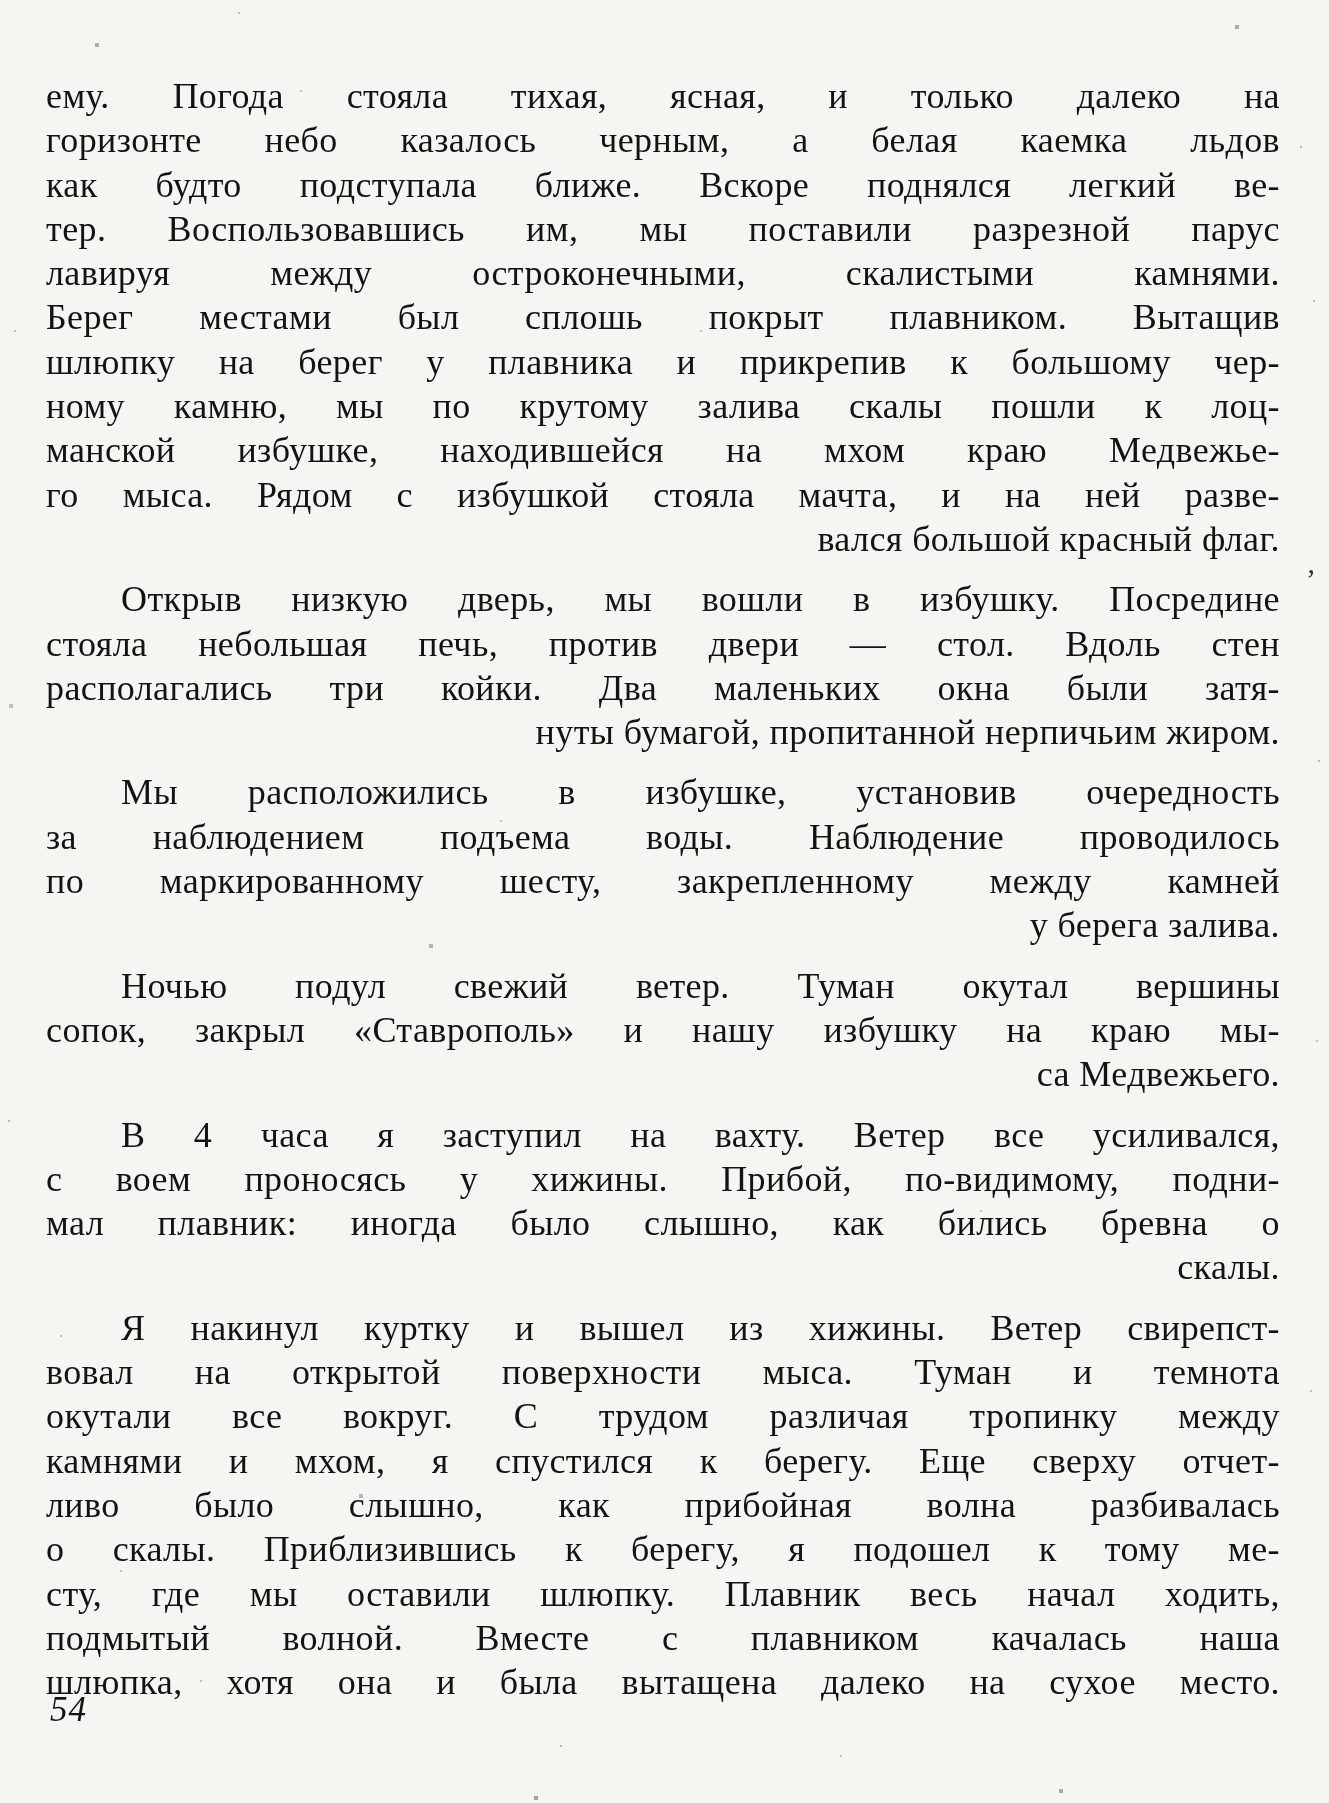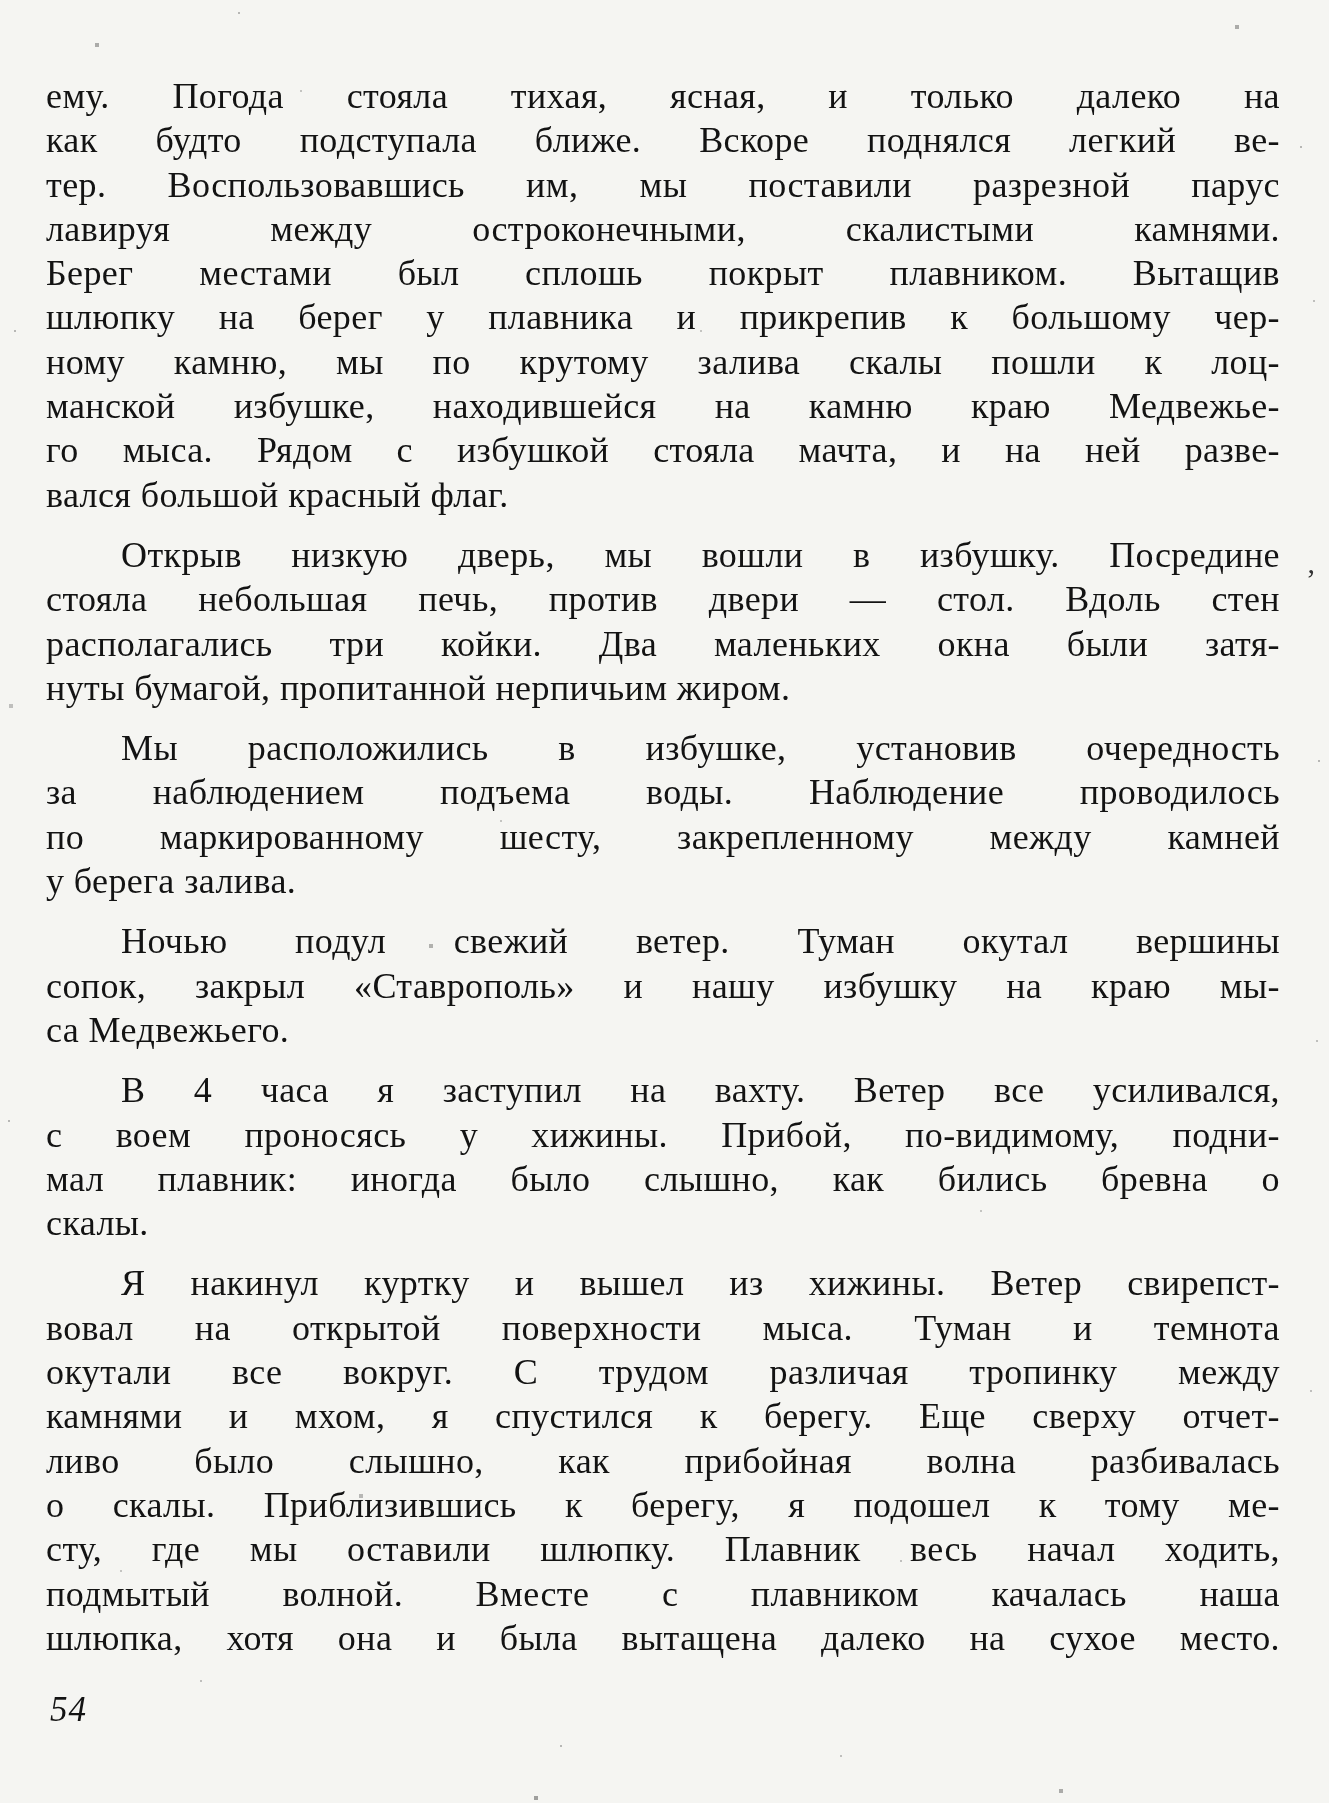--- a/index.html
+++ b/index.html
@@ -22,21 +22,21 @@
     width: 1234px;
     margin-top: 20px;
   }
   .para { margin: 0; padding: 0; }
   .line {
     font-size: 36px;
     line-height: 44.3px;
     height: 44.3px;
     overflow: hidden;
     letter-spacing: 0.4px;
-    text-align: left;
+    text-align: right;
     white-space: normal;
   }
   
   .j { text-align: justify; }
   .j::after { content: ""; display: inline-block; width: 100%; height: 0; }
   .indent { text-indent: 75px; }
   .pageno {
     position: absolute;
     left: 50px;
     top: 1690px;
@@ -92,27 +92,28 @@
 <body>
 
 <div class="noise"></div>
 <span class="tickmark">’</span>
 
 <div class="page">
 
   <p class="para">
     </p>
     <div class="line j">ему. Погода стояла тихая, ясная, и только далеко на</div>
+    <div class="line j">горизонте небо казалось черным, а белая каемка льдов</div>
     <div class="line j">как будто подступала ближе. Вскоре поднялся легкий ве-</div>
     <div class="line j">тер. Воспользовавшись им, мы поставили разрезной парус</div>
     <div class="line j">лавируя между остроконечными, скалистыми камнями.</div>
     <div class="line j">Берег местами был сплошь покрыт плавником. Вытащив</div>
     <div class="line j">шлюпку на берег у плавника и прикрепив к большому чер-</div>
     <div class="line j">ному камню, мы по крутому залива скалы пошли к лоц-</div>
-    <div class="line j">манской избушке, находившейся на камню краю Медвежье-</div>
+    <div class="line j">манской избушке, находившейся на мхом краю Медвежье-</div>
     <div class="line j">го мыса. Рядом с избушкой стояла мачта, и на ней разве-</div>
     <div class="line">вался большой красный флаг.</div>
   <p></p>
 
   <p class="para">
     </p>
     <div class="line j indent">Открыв низкую дверь, мы вошли в избушку. Посредине</div>
     <div class="line j">стояла небольшая печь, против двери — стол. Вдоль стен</div>
     <div class="line j">располагались три койки. Два маленьких окна были затя-</div>
     <div class="line">нуты бумагой, пропитанной нерпичьим жиром.</div>

